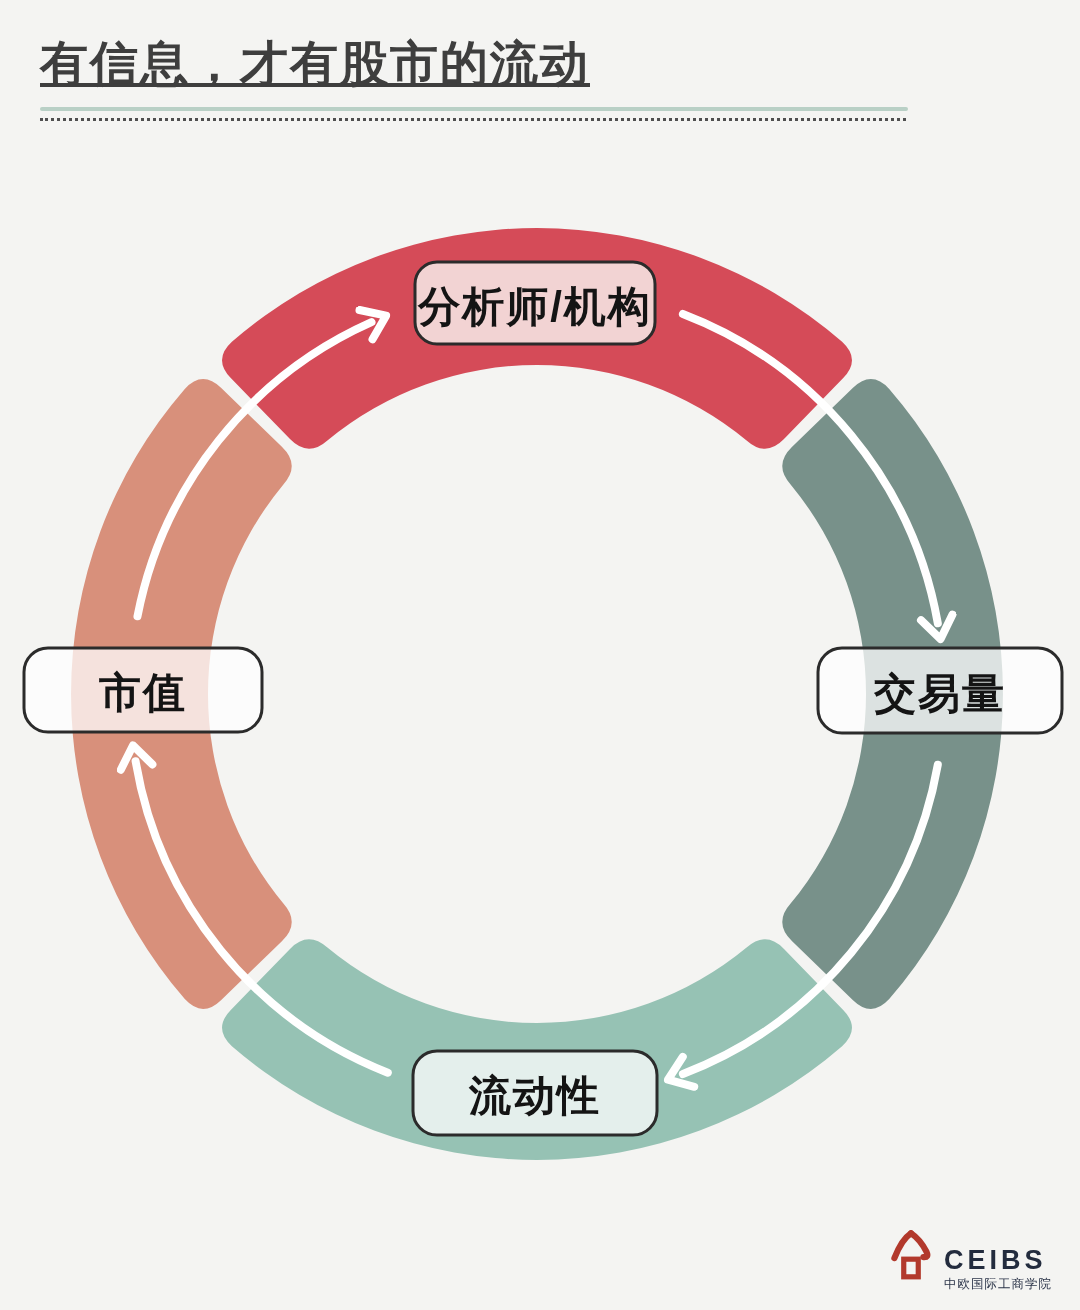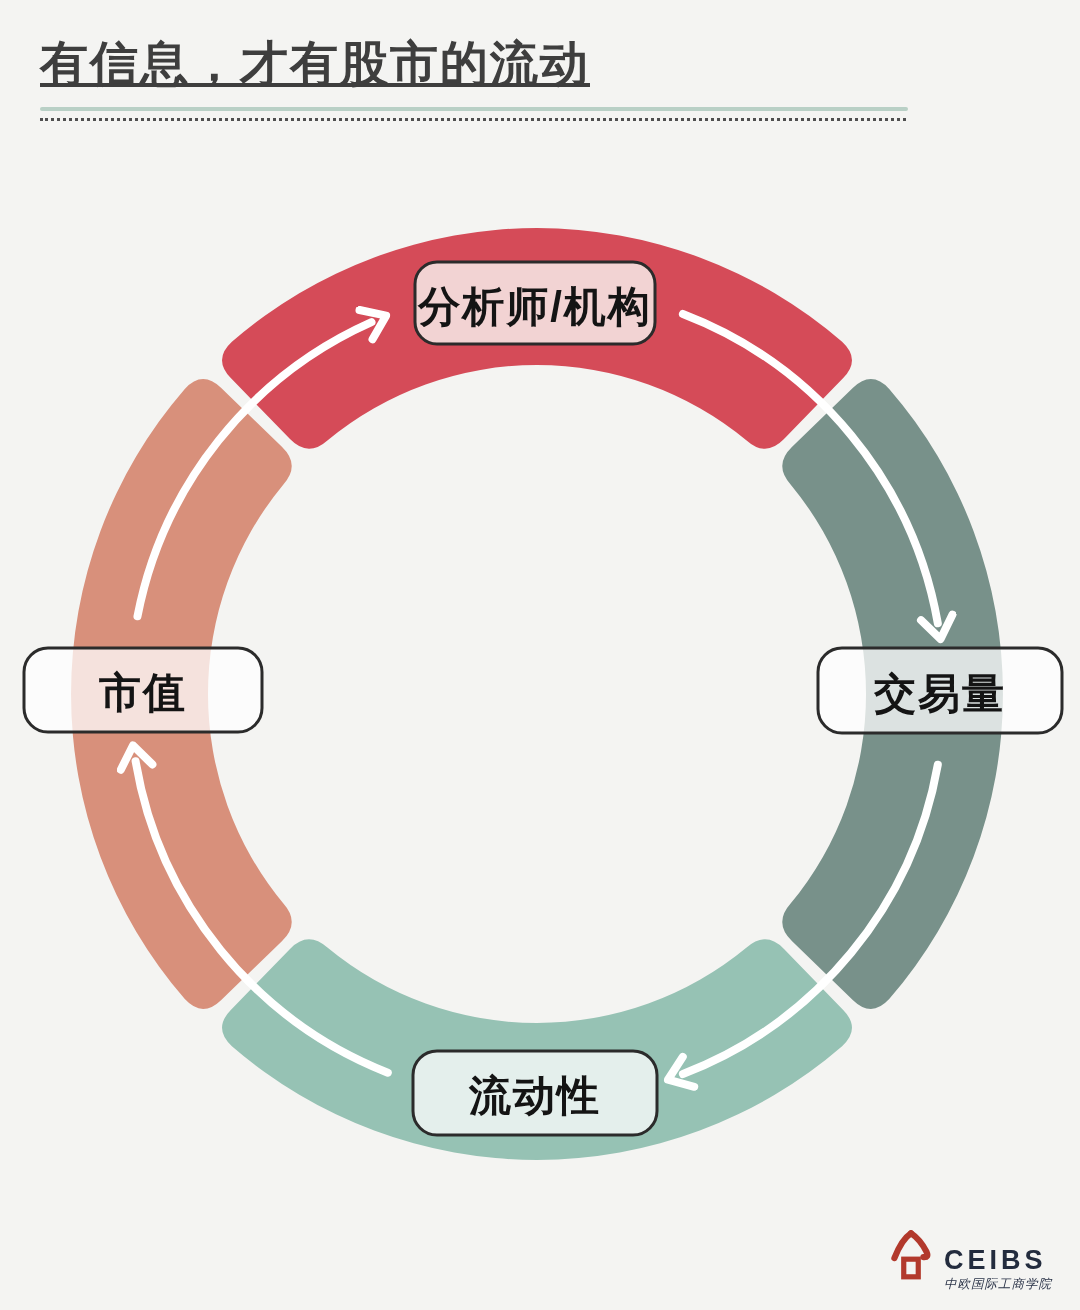--- a/index.html
+++ b/index.html
@@ -77,21 +77,20 @@
   .logo-word {
     font-size: 27px;
     font-weight: 800;
     letter-spacing: 4px;
     color: #232c3e;
     line-height: 1;
   }
   .logo-sub {
     margin-top: 4px;
     font-size: 12.5px;
-    font-style: italic;
     letter-spacing: 1px;
     color: #2a3348;
     line-height: 1;
   }
 </style>
 </head>
 <body style="background: rgb(244, 244, 242);">
 
 <div class="page" style="background: rgb(244, 244, 242);">
 

